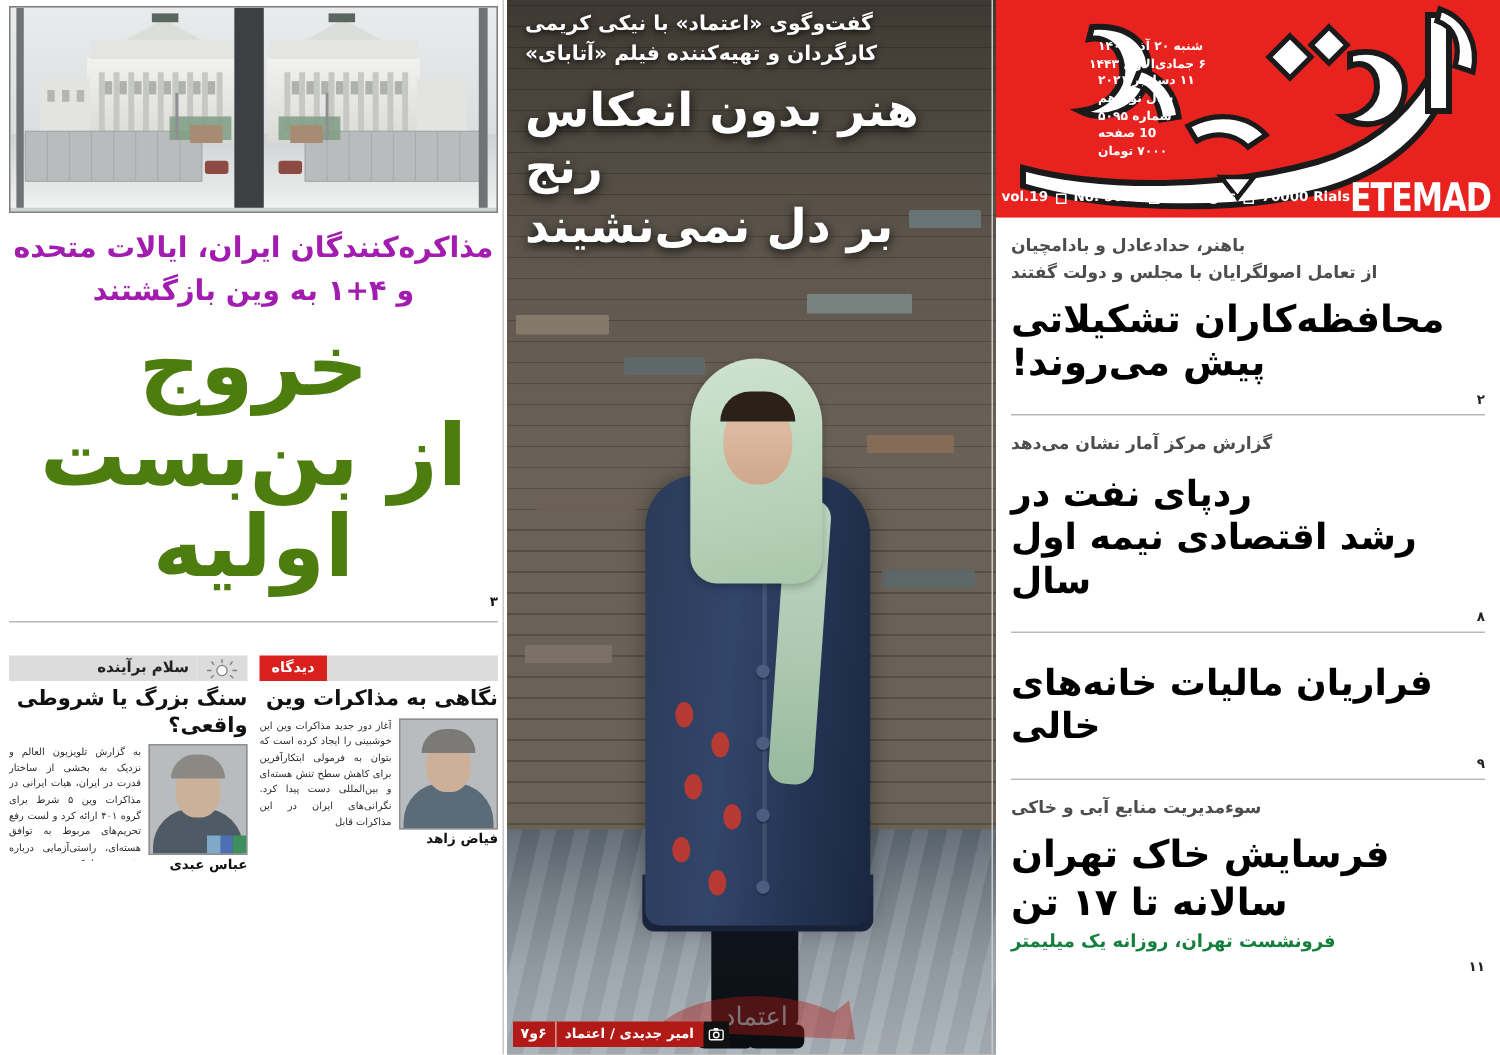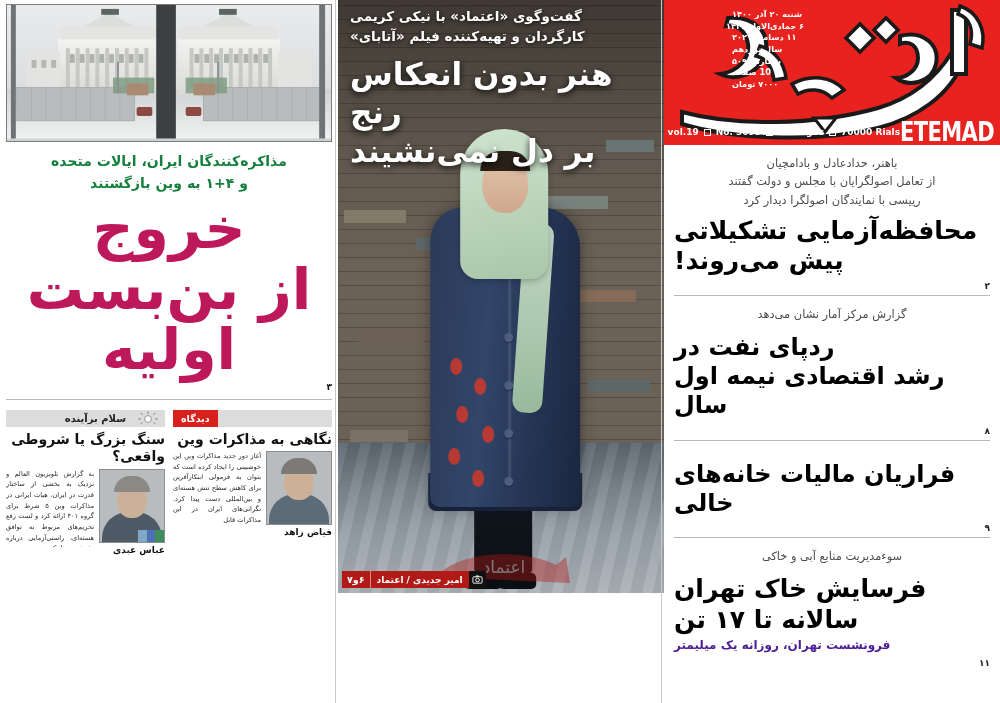--- a/index.html
+++ b/index.html
@@ -1,48 +1,48 @@
 <!DOCTYPE html>
 <html lang="fa" dir="rtl"><head>
 <meta charset="utf-8">
 <style>
   html,body{margin:0;padding:0;background:#ffffff;}
   body{width:1000px;height:703px;overflow:hidden;font-family:"DejaVu Sans","Liberation Sans",sans-serif;color:#111;}
   .page{position:relative;width:1000px;height:703px;background:#fff;display:flex;flex-direction:row-reverse;}
 
   
   .col-right{width:338px;height:703px;position:relative;box-sizing:border-box;padding:4px 6px 0 6px;display:flex;flex-direction:column;}
-  .col-center{width:326px;height:593px;position:relative;overflow:hidden;background:#4a4036;}
+  .col-center{width:326px;height:703px;position:relative;overflow:hidden;background:#4a4036;}
   .col-left{width:336px;height:703px;position:relative;box-sizing:border-box;display:flex;flex-direction:column;}
 
   .vline{position:absolute;top:0;bottom:0;width:1px;background:#c9c9c9;z-index:30;}
   .vline.l1{right:338px;}
   .vline.l2{right:664px;}
 
   
   .masthead{position:relative;height:145px;background:#e8231f;overflow:hidden;flex:none;}
   .logo-art{position:absolute;inset:0;}
-  .mh-dates{position:absolute;top:9px;right:196px;width:72px;text-align:left;line-height:1.42;font-size:8.2px;color:#fff;font-weight:700;letter-spacing:.1px;}
+  .mh-dates{position:absolute;top:25px;right:196px;width:72px;text-align:left;line-height:1.42;font-size:8.2px;color:#fff;font-weight:700;letter-spacing:.1px;}
   .mh-dates div{white-space:nowrap;}
   .mh-strip{position:absolute;left:0;right:0;bottom:3px;height:20px;display:flex;flex-direction:row;align-items:center;gap:0;padding:0 6px;box-sizing:border-box;}
   .etemad-word{font-family:"DejaVu Sans","Liberation Sans",sans-serif;font-weight:700;font-size:21px;color:#fff;letter-spacing:-.6px;line-height:1;transform:scaleY(1.25);transform-origin:left center;}
   .mh-meta{direction:ltr;display:flex;align-items:center;gap:5px;font-size:9px;font-weight:700;color:#fff;margin-left:12px;white-space:nowrap;font-family:"DejaVu Sans","Liberation Sans",sans-serif;}
   .mh-meta .sep{display:inline-block;width:5px;height:5px;border:1.2px solid #fff;background:transparent;}
 
   
   .lc-body{flex:1;display:flex;flex-direction:column;padding:0 10px;box-sizing:border-box;}
   .story{padding:9px 0 4px 0;position:relative;border-bottom:1px solid #b9b9b9;}
   .story:last-child{border-bottom:none;}
-  .kicker{font-size:11.4px;line-height:1.62;color:#4d4d4d;text-align:center;font-weight:400;}
+  .kicker{font-size:11.4px;line-height:1.62;color:#4d4d4d;text-align:left;font-weight:700;}
   .hl{font-weight:700;color:#000;text-align:left;letter-spacing:-.3px;}
   .hl.h1{font-size:25px;line-height:1.17;margin-top:7px;}
   .hl.h2{font-size:24px;line-height:1.2;margin-top:10px;}
   .hl.h3{font-size:24px;line-height:1.2;margin-top:10px;}
   .hl.h4{font-size:25px;line-height:1.25;margin-top:7px;}
-  .subline{font-size:12px;font-weight:700;color:#4c1d95;text-align:left;margin-top:3px;}
+  .subline{font-size:12px;font-weight:700;color:#15803d;text-align:left;margin-top:3px;}
   .pg{font-size:9px;color:#222;text-align:right;margin-top:6px;font-weight:700;direction:rtl;}
 
   
   .photo-wrap{position:absolute;inset:0;overflow:hidden;}
   .wall{position:absolute;inset:0;background:
       linear-gradient(180deg, rgba(0,0,0,.42), rgba(0,0,0,.10) 26%, rgba(0,0,0,0) 45%),
       repeating-linear-gradient(0deg,#6b6257 0px,#6b6257 13px,#564e45 13px,#564e45 14px),
       repeating-linear-gradient(90deg, rgba(255,255,255,.05) 0 37px, rgba(0,0,0,.07) 37px 38px);
   }
   .brick{position:absolute;border-radius:1px;opacity:.85;}
@@ -68,26 +68,26 @@
   .credit{position:absolute;left:4px;bottom:5px;display:flex;flex-direction:row;align-items:stretch;height:17px;z-index:9;}
   .credit .cam{width:17px;background:#111;display:flex;align-items:center;justify-content:center;}
   .credit .cam svg{width:11px;height:11px;}
   .credit .nm{background:#b11a17;color:#fff;font-size:9px;font-weight:700;display:flex;align-items:center;padding:0 6px;}
   .credit .pgs{background:#b11a17;color:#fff;font-size:9.5px;font-weight:700;display:flex;align-items:center;padding:0 5px;border-right:1px solid rgba(255,255,255,.5);}
   .wmark{position:absolute;left:92px;bottom:6px;width:150px;height:44px;opacity:.55;z-index:8;}
 
   
   .rc-photo{height:138px;border:1px solid #7d7d7d;box-sizing:border-box;background:#cfd2d3;position:relative;overflow:hidden;flex:none;}
   .bld{position:absolute;inset:0;}
-  .rc-kicker{font-size:14px;line-height:1.55;font-weight:700;text-align:center;color:#15803d;margin-top:9px;}
-  .rc-hl{text-align:center;font-weight:700;color:#be185d;font-size:57px;line-height:1.06;margin-top:4px;letter-spacing:-1px;}
+  .rc-kicker{font-size:19px;line-height:1.55;font-weight:700;text-align:center;color:#a21caf;margin-top:9px;}
+  .rc-hl{text-align:center;font-weight:700;color:#4d7c0f;font-size:57px;line-height:1.06;margin-top:4px;letter-spacing:-1px;}
   .rc-sub{font-size:14.5px;line-height:1.55;font-weight:700;text-align:center;margin-top:10px;color:#111;}
   .rc-pg{font-size:9px;font-weight:700;text-align:right;margin-top:2px;}
   .rc-rule{height:1px;background:#b9b9b9;margin:7px 0 0 0;}
-  .op-wrap{display:flex;flex-direction:row-reverse;gap:8px;margin-top:10px;}
+  .op-wrap{display:flex;flex-direction:row-reverse;gap:8px;margin-top:22px;}
   .op{flex:1;min-width:0;}
   .op-head{display:flex;flex-direction:row-reverse;align-items:stretch;height:17px;margin-bottom:4px;}
   .op-tag{background:#d8211c;color:#fff;font-size:9.5px;font-weight:700;display:flex;align-items:center;justify-content:center;padding:0 8px;}
   .op-fill{flex:1;background:#dcdcdc;}
   .op-logo{flex:1;background:#dcdcdc;display:flex;align-items:center;justify-content:flex-start;padding:0 5px;font-size:10px;font-weight:700;color:#222;}
   .sun-box{width:34px;background:#dcdcdc;display:flex;align-items:center;justify-content:center;}
   .op-title{font-size:14px;font-weight:700;text-align:right;line-height:1.25;margin-bottom:3px;}
   .op-grid{display:flex;flex-direction:row-reverse;gap:5px;}
   .op-text{flex:1;font-size:6.6px;line-height:1.62;text-align:justify;color:#2a2a2a;max-height:78px;overflow:hidden;}
   .op-portrait{width:64px;height:72px;background:#b9bcbe;border:1px solid #8e8e8e;position:relative;overflow:hidden;flex:none;}
@@ -418,24 +418,23 @@
         </div>
       </div>
     </div>
 
     <div class="lc-body">
 
       <div class="story">
         <div class="kicker">
           <div>باهنر، حدادعادل و بادامچیان</div>
           <div>از تعامل اصولگرایان با مجلس و دولت گفتند</div>
-          <div>رییسی با نمایندگان اصولگرا دیدار کرد</div>
         </div>
         <div class="hl h1">
-          <div>محافظه‌آزمایی تشکیلاتی</div>
+          <div>محافظه‌کاران تشکیلاتی</div>
           <div>پیش می‌روند!</div>
         </div>
         <div class="pg">۲</div>
       </div>
 
       <div class="story">
         <div class="kicker">
           <div>گزارش مرکز آمار نشان می‌دهد</div>
         </div>
         <div class="hl h2">

